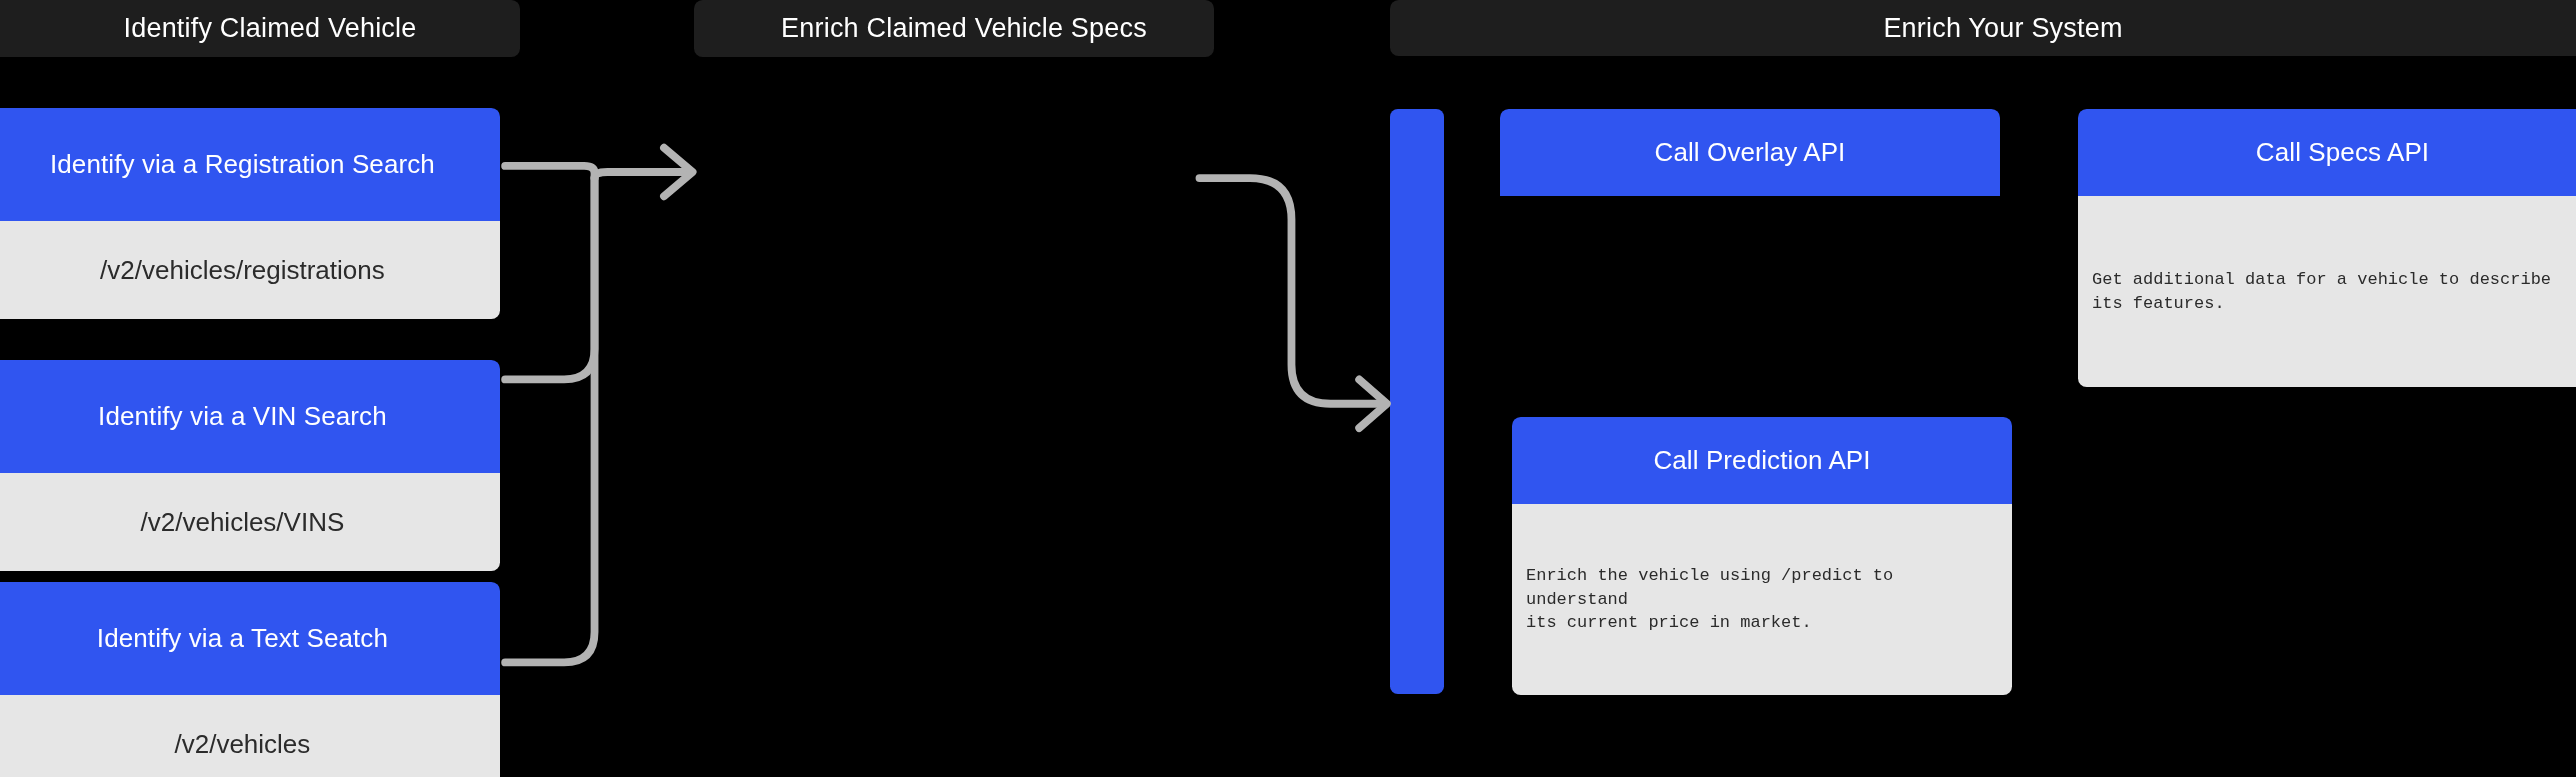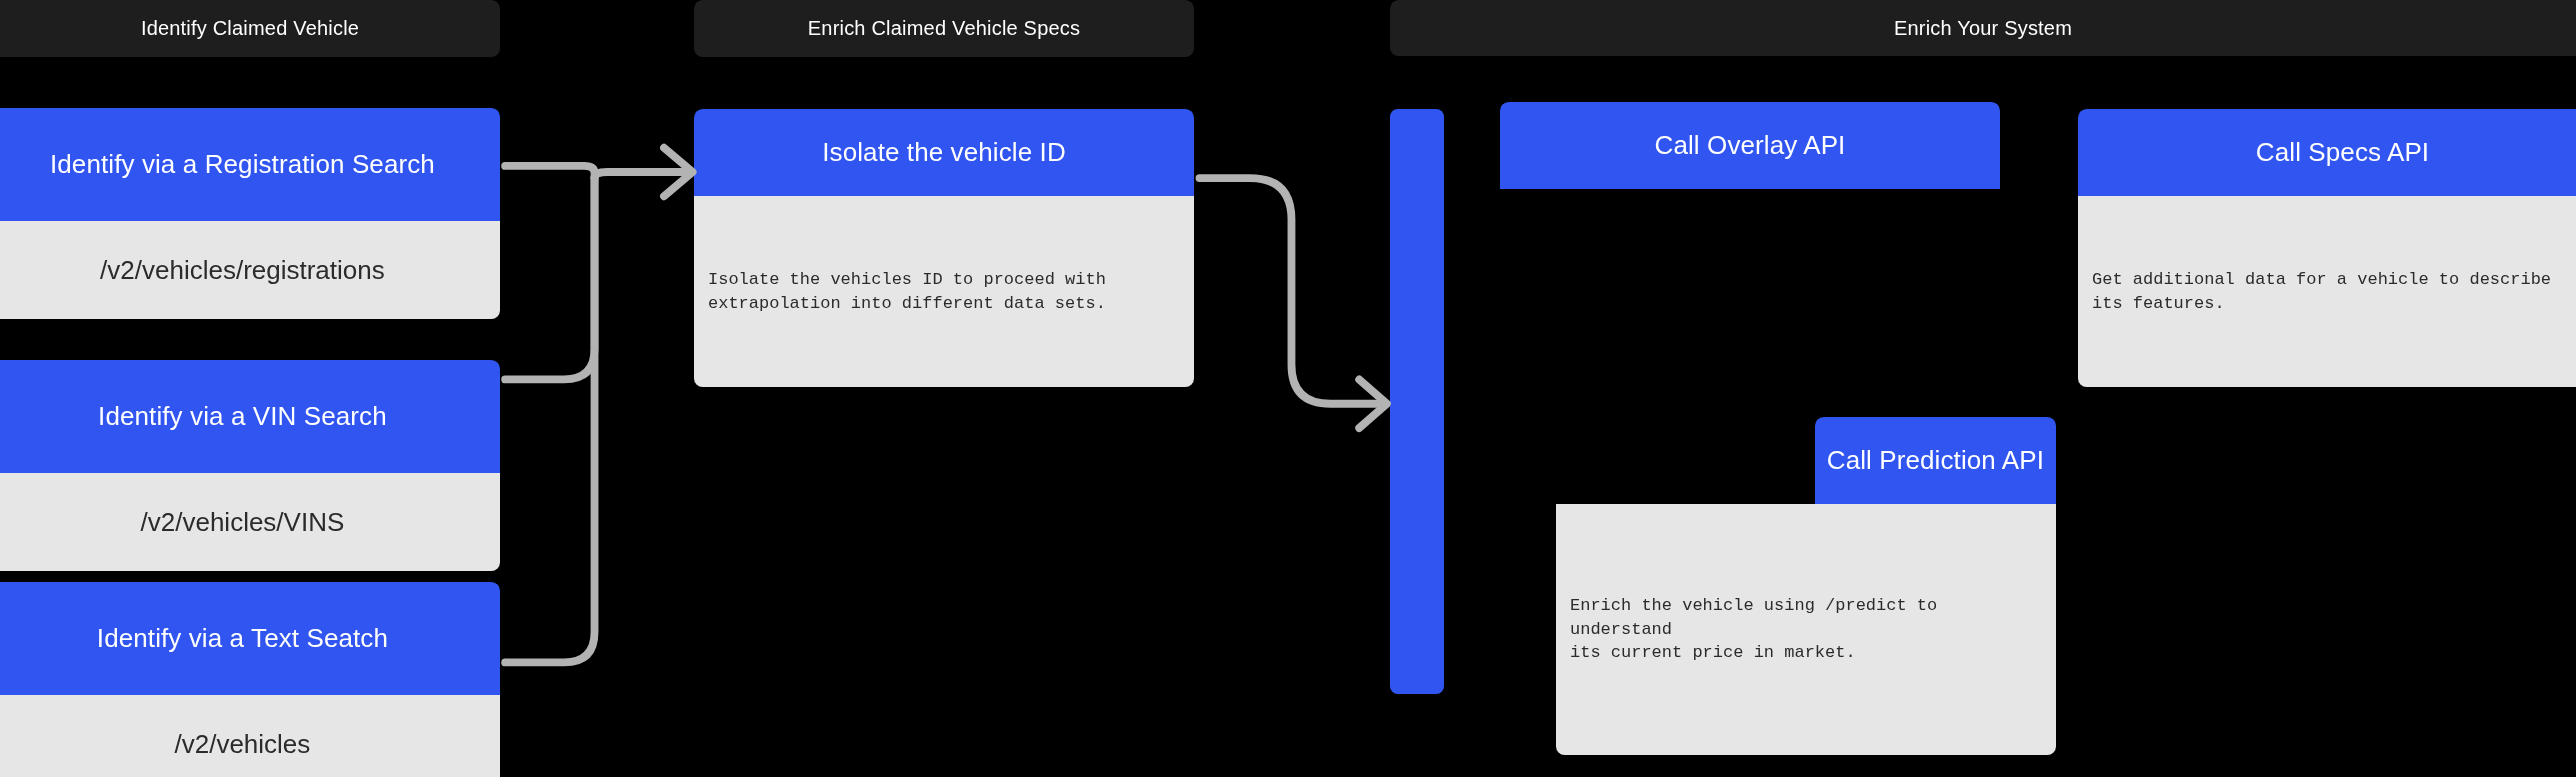--- a/index.html
+++ b/index.html
@@ -25,24 +25,25 @@
 
   
   .section-header {
     position: absolute;
     background: #1e1e1e;
     border-radius: 8.7px;
     display: flex;
     align-items: center;
     justify-content: center;
     color: #ffffff;
-    font-size: 20px;
+    font-size: 27px;
     font-weight: 400;
     letter-spacing: 0.2px;
     white-space: nowrap;
+    padding-left: 20px;
   }
 
   
   .node {
     position: absolute;
     display: flex;
     flex-direction: column;
     overflow: hidden;
   }
   .node-head {
@@ -126,33 +127,28 @@
   <div class="node" style="left:-15.6px; top:360px; width:516px; height:211px;">
     <div class="node-head" style="height:113px;">Identify via a VIN Search</div>
     <div class="node-body centered">/v2/vehicles/VINS</div>
   </div>
 
   <div class="node" style="left:-15.6px; top:582px; width:516px; height:211px;">
     <div class="node-head" style="height:113px;">Identify via a Text Seatch</div>
     <div class="node-body centered">/v2/vehicles</div>
   </div>
 
-  <div class="node" style="left:694px; top:109px; width:500px; height:278px;">
-    <div class="node-head" style="height:87px;">Isolate the vehicle ID</div>
-    <div class="node-body mono">Isolate the vehicles ID to proceed with
-extrapolation into different data sets.</div>
-  </div>
 
   <div class="bar" style="left:1390px; top:109px; width:54px; height:585px;"></div>
 
-  <div class="node" style="left:1500px; top:102px; width:500px; height:278px;">
+  <div class="node" style="left:1500px; top:109px; width:500px; height:278px;">
     <div class="node-head" style="height:87px;">Call Overlay API</div>
   </div>
 
-  <div class="node" style="left:1556px; top:417px; width:500px; height:338px;align-items:flex-end;">
+  <div class="node" style="left:1512px; top:417px; width:500px; height:278px;">
     <div class="node-head" style="height:87px;">Call Prediction API</div>
     <div class="node-body mono">Enrich the vehicle using /predict to understand
 its current price in market.</div>
   </div>
 
   <div class="node" style="left:2078px; top:109px; width:529px; height:278px;">
     <div class="node-head" style="height:87px;">Call Specs API</div>
     <div class="node-body mono">Get additional data for a vehicle to describe
 its features.</div>
   </div>

